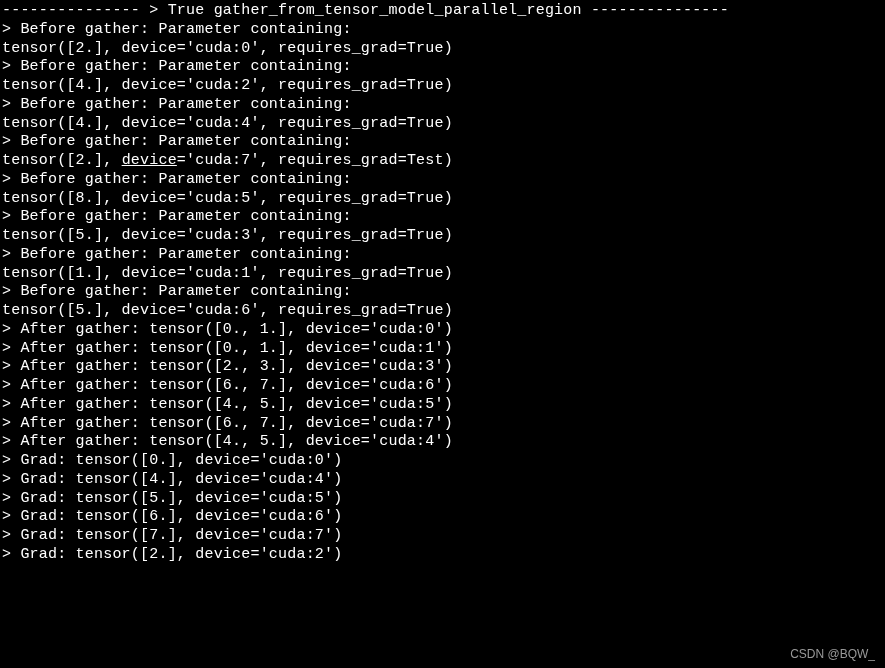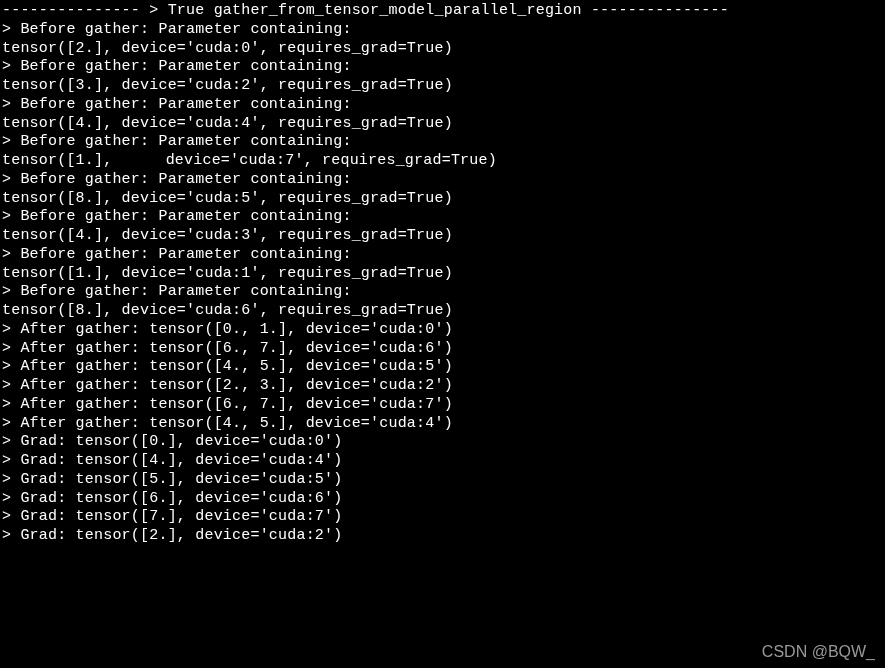--- a/index.html
+++ b/index.html
@@ -24,56 +24,57 @@
       letter-spacing: 0.2px;
     }
     .header {
       white-space: pre;
       letter-spacing: 0.2px;
     }
     .watermark {
       position: absolute;
       bottom: 6px;
       right: 10px;
-      font-size: 16px;
+      font-size: 12px;
       color: #999999;
       font-family: Arial, sans-serif;
     }
     .underline {
-      margin-left: 44px;
+      text-decoration: underline;
     }
   </style>
 </head>
 <body>
 
 <div class="header"><span>---------------</span> <span>&gt;</span> <span>True gather_from_tensor_model_parallel_region</span> <span>---------------</span></div>
 
 <div id="before-container">
     <div class="line">&gt; Before gather: Parameter containing:</div>
     <div class="line">tensor([2.], device='cuda:0', requires_grad=True)</div>
     <div class="line">&gt; Before gather: Parameter containing:</div>
-    <div class="line">tensor([3.], device='cuda:2', requires_grad=True)</div>
+    <div class="line">tensor([4.], device='cuda:2', requires_grad=True)</div>
     <div class="line">&gt; Before gather: Parameter containing:</div>
     <div class="line">tensor([4.], device='cuda:4', requires_grad=True)</div>
     <div class="line">&gt; Before gather: Parameter containing:</div>
-    <div class="line"><span>tensor([1.], </span><span class="underline">device</span><span>='cuda:7', requires_grad=True)</span></div>
+    <div class="line"><span>tensor([2.], </span><span class="underline">device</span><span>='cuda:7', requires_grad=Test)</span></div>
     <div class="line">&gt; Before gather: Parameter containing:</div>
     <div class="line">tensor([8.], device='cuda:5', requires_grad=True)</div>
     <div class="line">&gt; Before gather: Parameter containing:</div>
-    <div class="line">tensor([4.], device='cuda:3', requires_grad=True)</div>
+    <div class="line">tensor([5.], device='cuda:3', requires_grad=True)</div>
     <div class="line">&gt; Before gather: Parameter containing:</div>
     <div class="line">tensor([1.], device='cuda:1', requires_grad=True)</div>
     <div class="line">&gt; Before gather: Parameter containing:</div>
-    <div class="line">tensor([8.], device='cuda:6', requires_grad=True)</div>
+    <div class="line">tensor([5.], device='cuda:6', requires_grad=True)</div>
   </div>
 <div id="after-container">
     <div class="line">&gt; After gather: tensor([0., 1.], device='cuda:0')</div>
+    <div class="line">&gt; After gather: tensor([0., 1.], device='cuda:1')</div>
+    <div class="line">&gt; After gather: tensor([2., 3.], device='cuda:3')</div>
     <div class="line">&gt; After gather: tensor([6., 7.], device='cuda:6')</div>
     <div class="line">&gt; After gather: tensor([4., 5.], device='cuda:5')</div>
-    <div class="line">&gt; After gather: tensor([2., 3.], device='cuda:2')</div>
     <div class="line">&gt; After gather: tensor([6., 7.], device='cuda:7')</div>
     <div class="line">&gt; After gather: tensor([4., 5.], device='cuda:4')</div>
   </div>
 <div id="grad-container">
     <div class="line">&gt; Grad: tensor([0.], device='cuda:0')</div>
     <div class="line">&gt; Grad: tensor([4.], device='cuda:4')</div>
     <div class="line">&gt; Grad: tensor([5.], device='cuda:5')</div>
     <div class="line">&gt; Grad: tensor([6.], device='cuda:6')</div>
     <div class="line">&gt; Grad: tensor([7.], device='cuda:7')</div>
     <div class="line">&gt; Grad: tensor([2.], device='cuda:2')</div>

